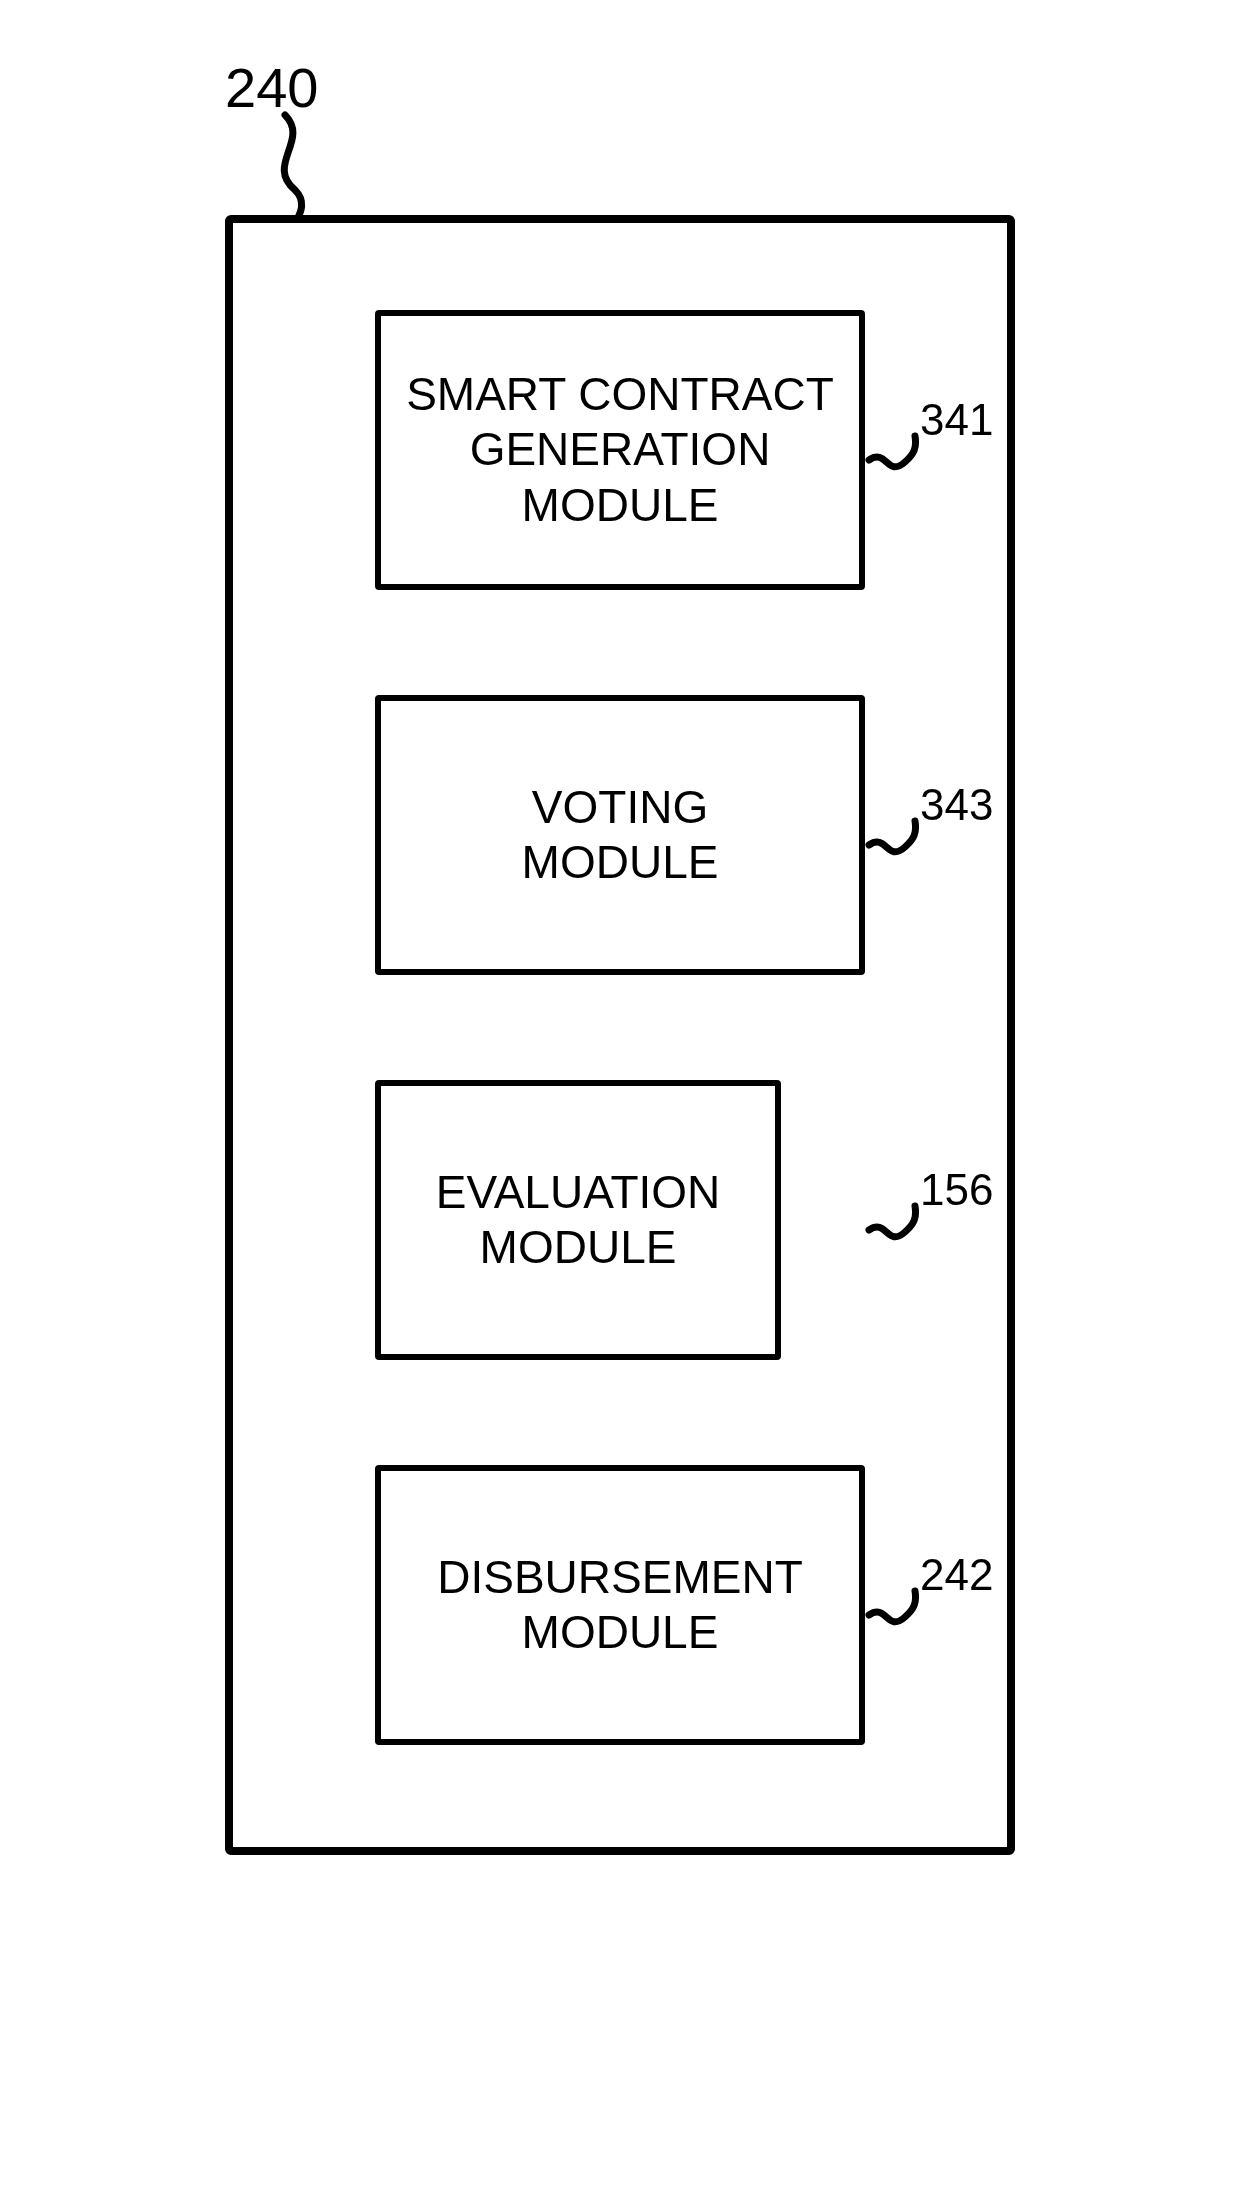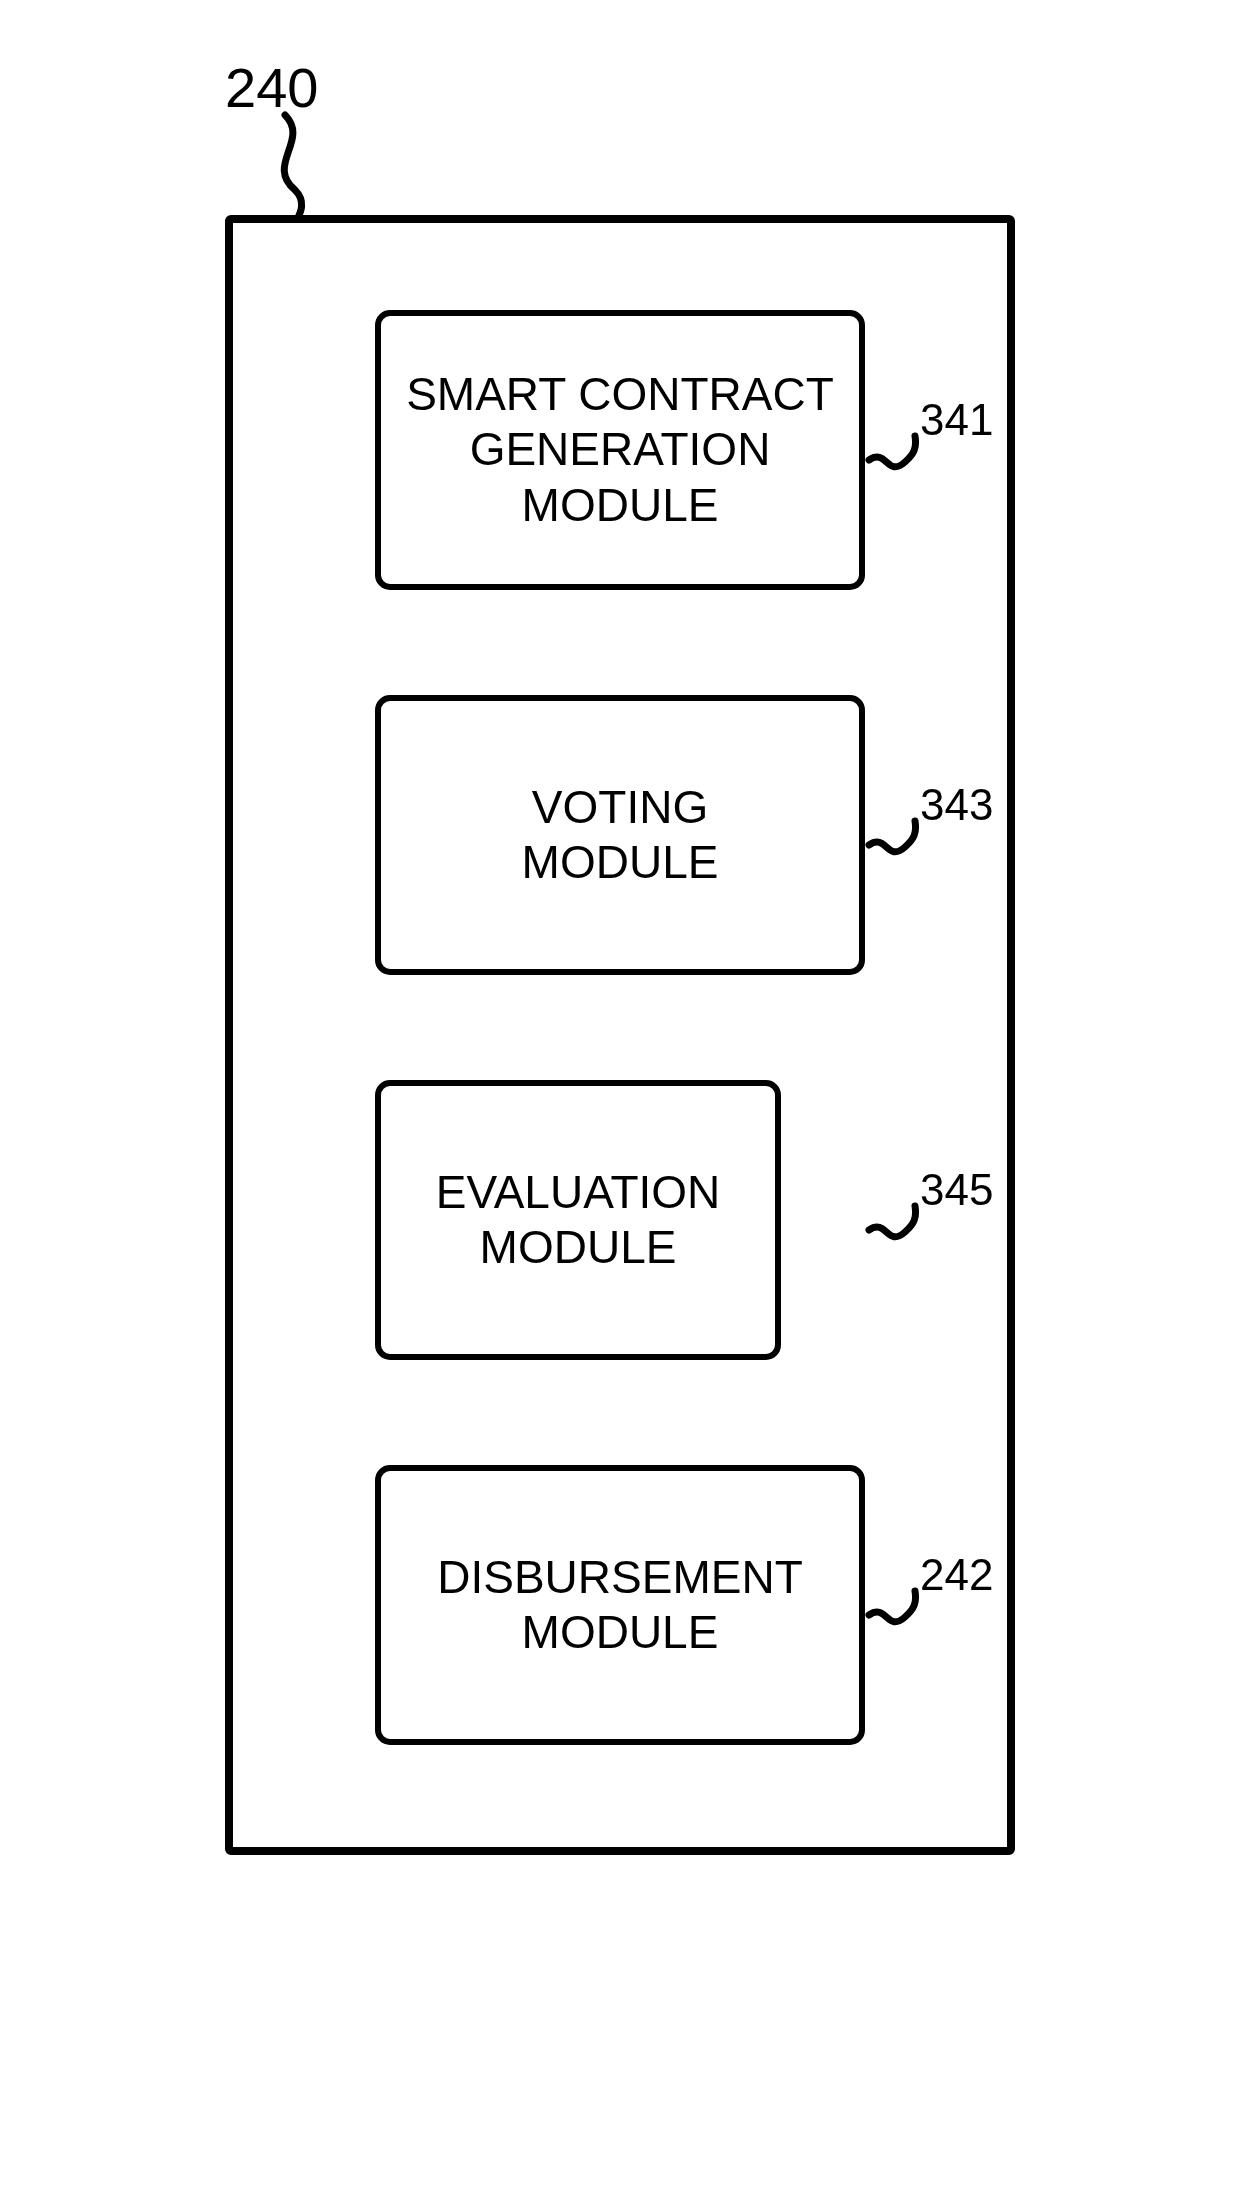--- a/index.html
+++ b/index.html
@@ -27,21 +27,21 @@
   }
   .outer-box {
     position: absolute;
     border: 8px solid #000;
     border-radius: 6px;
     background: #fff;
   }
   .module {
     position: absolute;
     border: 6px solid #000;
-    border-radius: 15px;
+    border-radius: 4px;
     background: #fff;
     text-align: center;
     display: flex;
     flex-direction: column;
     align-items: center;
     justify-content: center;
   }
   .module span {
     font-size: 46px;
     line-height: 1.2;
@@ -100,21 +100,21 @@
   </svg>
   <div class="ref-label" style="left:920px; top:780px;">343</div>
 
   <div class="module" style="left:375px; top:1080px; width:406px; height:280px;">
     <span>EVALUATION
 MODULE</span>
   </div>
   <svg class="ref-callout" style="left:865px; top:1190px;" viewBox="0 0 56 80">
     <path d="M4 40 C 22 28, 22 58, 40 42 C 49 34, 52 28, 50 16" stroke="#000" stroke-width="7" fill="none" stroke-linecap="round"></path>
   </svg>
-  <div class="ref-label" style="left:920px; top:1165px;">345</div>
+  <div class="ref-label" style="left:920px; top:1165px;">156</div>
 
   <div class="module" style="left:375px; top:1465px; width:490px; height:280px;">
     <span>DISBURSEMENT
 MODULE</span>
   </div>
   <svg class="ref-callout" style="left:865px; top:1575px;" viewBox="0 0 56 80">
     <path d="M4 40 C 22 28, 22 58, 40 42 C 49 34, 52 28, 50 16" stroke="#000" stroke-width="7" fill="none" stroke-linecap="round"></path>
   </svg>
   <div class="ref-label" style="left:920px; top:1550px;">242</div>
 

